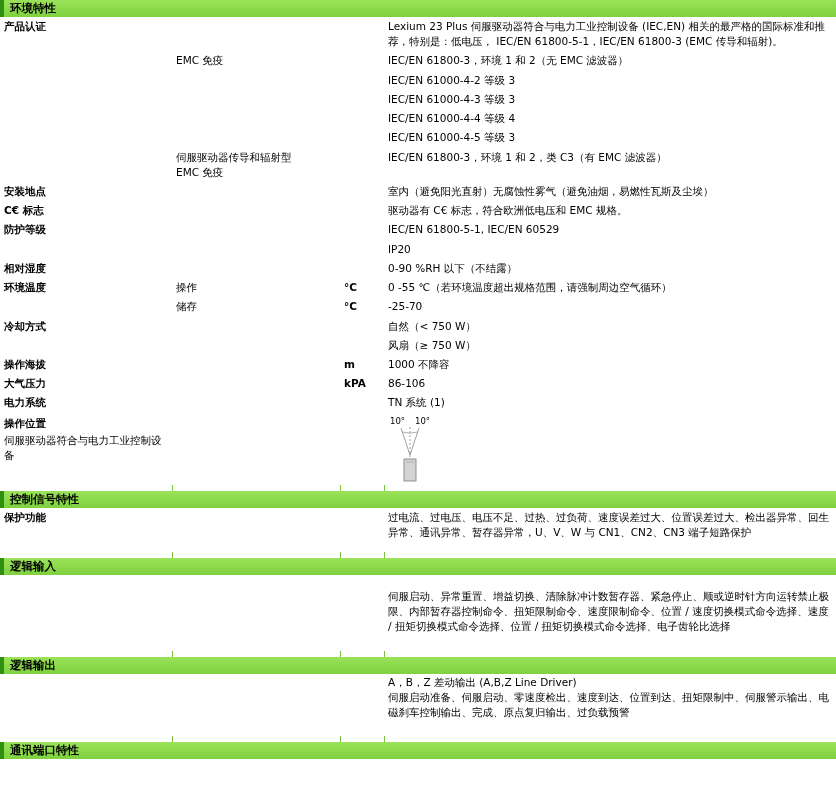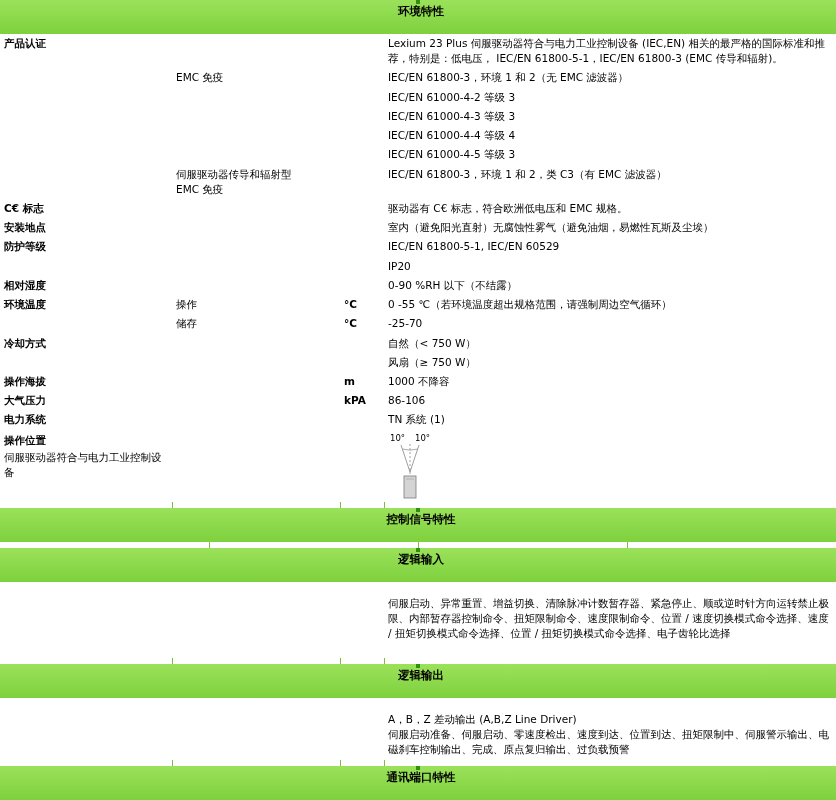--- a/index.html
+++ b/index.html
@@ -13,26 +13,25 @@
     font-size: 10.5px;
     color: #000000;
     -webkit-font-smoothing: antialiased;
   }
   .page { width: 836px; position: relative; padding: 0; }
 
   
   .section-head {
     background: #8ee04e;
     background: linear-gradient(to bottom, #9be25a 0%, #7ed13e 100%);
-    height: 34px;
+    height: 17px;
     display: flex;
     align-items: center;
     position: relative;
     margin: 0;
-    flex-direction: column;
   }
   .section-head .bar {
     width: 4px; height: 17px; background: #2f8f0f; flex: 0 0 4px;
   }
   .section-head .title {
     font-weight: bold;
     font-size: 11.5px;
     color: #000;
     padding-left: 6px;
     letter-spacing: 0px;
@@ -121,30 +120,30 @@
     </tr>
     <tr>
       <td class="colA nb"></td>
       <td class="colB nobold" style="white-space: pre-line;">伺服驱动器传导和辐射型
 EMC 免疫</td>
       <td class="colC"></td>
       <td class="colD">IEC/EN 61800-3，环境 1 和 2，类 C3（有 EMC 滤波器）</td>
     </tr>
 
     <tr>
+      <td class="colA">安装地点</td>
+      <td class="colB"></td>
+      <td class="colC"></td>
+      <td class="colD">室内（避免阳光直射）无腐蚀性雾气（避免油烟，易燃性瓦斯及尘埃）</td>
+    </tr>
+    <tr>
       <td class="colA">C€ 标志</td>
       <td class="colB"></td>
       <td class="colC"></td>
       <td class="colD">驱动器有 C€ 标志，符合欧洲低电压和 EMC 规格。</td>
-    </tr>
-    <tr>
-      <td class="colA">安装地点</td>
-      <td class="colB"></td>
-      <td class="colC"></td>
-      <td class="colD">室内（避免阳光直射）无腐蚀性雾气（避免油烟，易燃性瓦斯及尘埃）</td>
     </tr>
     <tr>
       <td class="colA nb">防护等级</td>
       <td class="colB nb"></td>
       <td class="colC nb"></td>
       <td class="colD">IEC/EN 61800-5-1, IEC/EN 60529</td>
     </tr>
     <tr>
       <td class="colA"></td>
       <td class="colB"></td>
@@ -233,20 +232,26 @@
     </tr>
   </tbody>
     </table>
 
   <div class="section-head">
     <div class="bar"></div>
     <div class="title">控制信号特性</div>
   </div>
   <table class="spec">
     <tbody>
+        <tr>
+      <td class="colA nb" style="height:44px;">保护功能</td>
+      <td class="colB nb"></td>
+      <td class="colC nb"></td>
+      <td class="colD nb">过电流、过电压、电压不足、过热、过负荷、速度误差过大、位置误差过大、检出器异常、回生异常、通讯异常、暂存器异常，U、V、W 与 CN1、CN2、CN3 端子短路保护</td>
+    </tr>
     <tr class="spacer-row">
       <td class="nb"></td>
           <td class="nb" style="border-left:1px solid #7fbf3f;"></td>
           <td class="nb" style="border-left:1px solid #7fbf3f;"></td>
           <td class="nb" style="border-left:1px solid #7fbf3f;"></td>
     </tr>
   </tbody>
     </table>
 
   <div class="section-head">
@@ -273,21 +278,21 @@
   <div class="section-head">
     <div class="bar"></div>
     <div class="title">逻辑输出</div>
   </div>
   <table class="spec">
     <tbody>
         <tr>
       <td class="colA nb" style="height:62px;"></td>
       <td class="colB nb"></td>
       <td class="colC nb"></td>
-      <td class="colD nb" style="white-space: pre-line; padding-top:14px;">A，B，Z 差动输出 (A,B,Z Line Driver)
+      <td class="colD nb" style="white-space: pre-line; padding-top:1px;">A，B，Z 差动输出 (A,B,Z Line Driver)
 伺服启动准备、伺服启动、零速度检出、速度到达、位置到达、扭矩限制中、伺服警示输出、电磁刹车控制输出、完成、原点复归输出、过负载预警</td>
     </tr>
     <tr class="spacer-row">
       <td class="nb"></td>
           <td class="nb" style="border-left:1px solid #7fbf3f;"></td>
           <td class="nb" style="border-left:1px solid #7fbf3f;"></td>
           <td class="nb" style="border-left:1px solid #7fbf3f;"></td>
     </tr>
   </tbody>
     </table>

